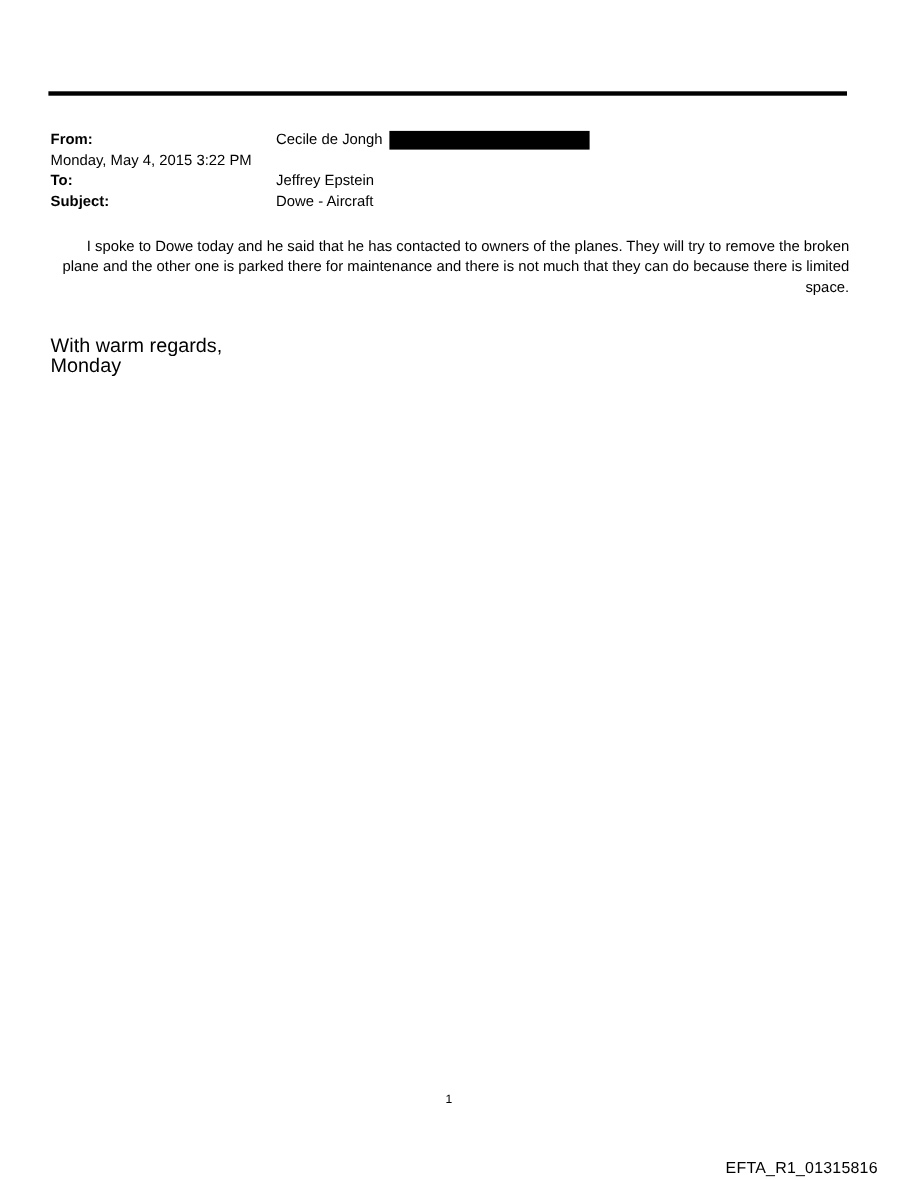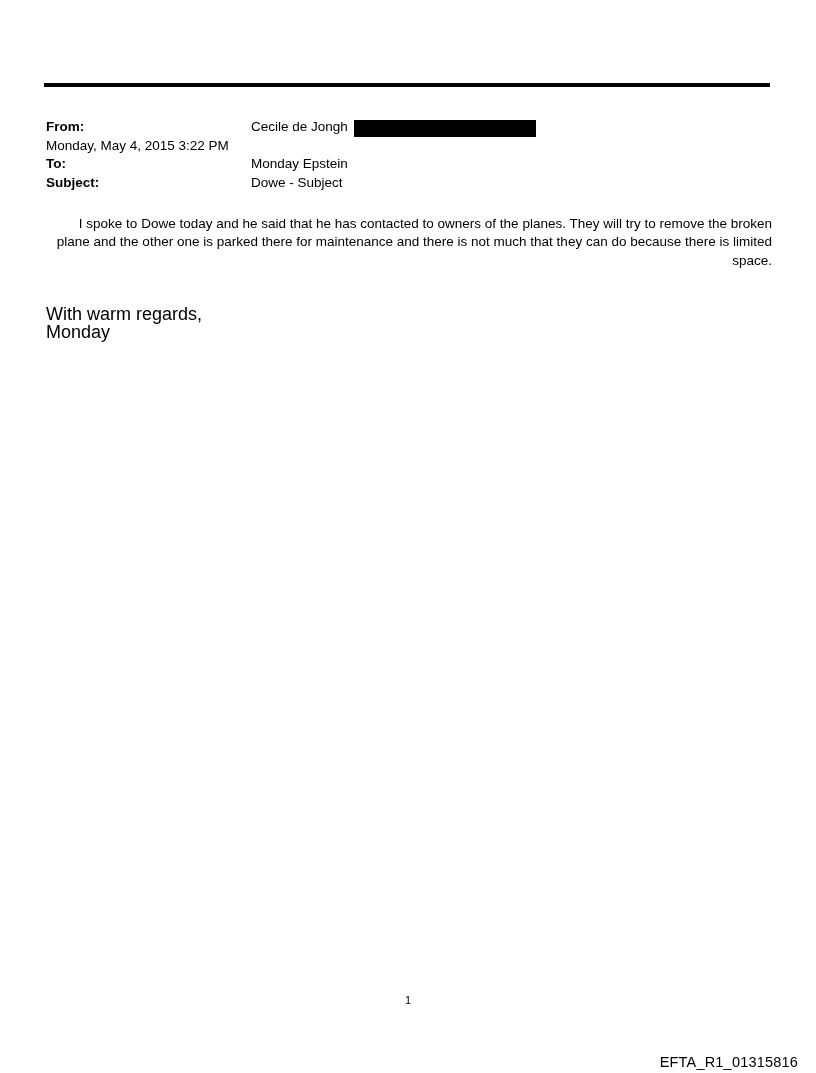--- a/index.html
+++ b/index.html
@@ -49,21 +49,21 @@
     flex: 0 0 205px;
     font-size: 13.5px;
     font-weight: bold;
     letter-spacing: 0px;
   }
   .hvalue {
     font-size: 13.5px;
     font-weight: normal;
     white-space: nowrap;
     display: flex;
-    align-items: flex-end;
+    align-items: center;
   }
   .redaction {
     display: inline-block;
     background: #000000;
     width: 182px;
     height: 17px;
     margin-left: 6px;
     vertical-align: middle;
   }
   .body-text {
@@ -116,26 +116,26 @@
         <span class="redaction"></span>
       </div>
     </div>
 
     <div class="hrow">
       <div class="hvalue">Monday, May 4, 2015 3:22 PM</div>
     </div>
 
     <div class="hrow">
       <div class="hlabel">To:</div>
-      <div class="hvalue">Monday Epstein</div>
+      <div class="hvalue">Jeffrey Epstein</div>
     </div>
 
     <div class="hrow">
       <div class="hlabel">Subject:</div>
-      <div class="hvalue">Dowe - Subject</div>
+      <div class="hvalue">Dowe - Aircraft</div>
     </div>
 
   </div>
 
   <div class="body-text"> I spoke to Dowe today and he said that he has contacted to owners of the planes. They will try to remove the broken plane and the other one is parked there for maintenance and there is not much that they can do because there is limited space.</div>
 
   <div class="signature">
     <div>With warm regards,</div>
     <div>Monday</div>
   </div>

